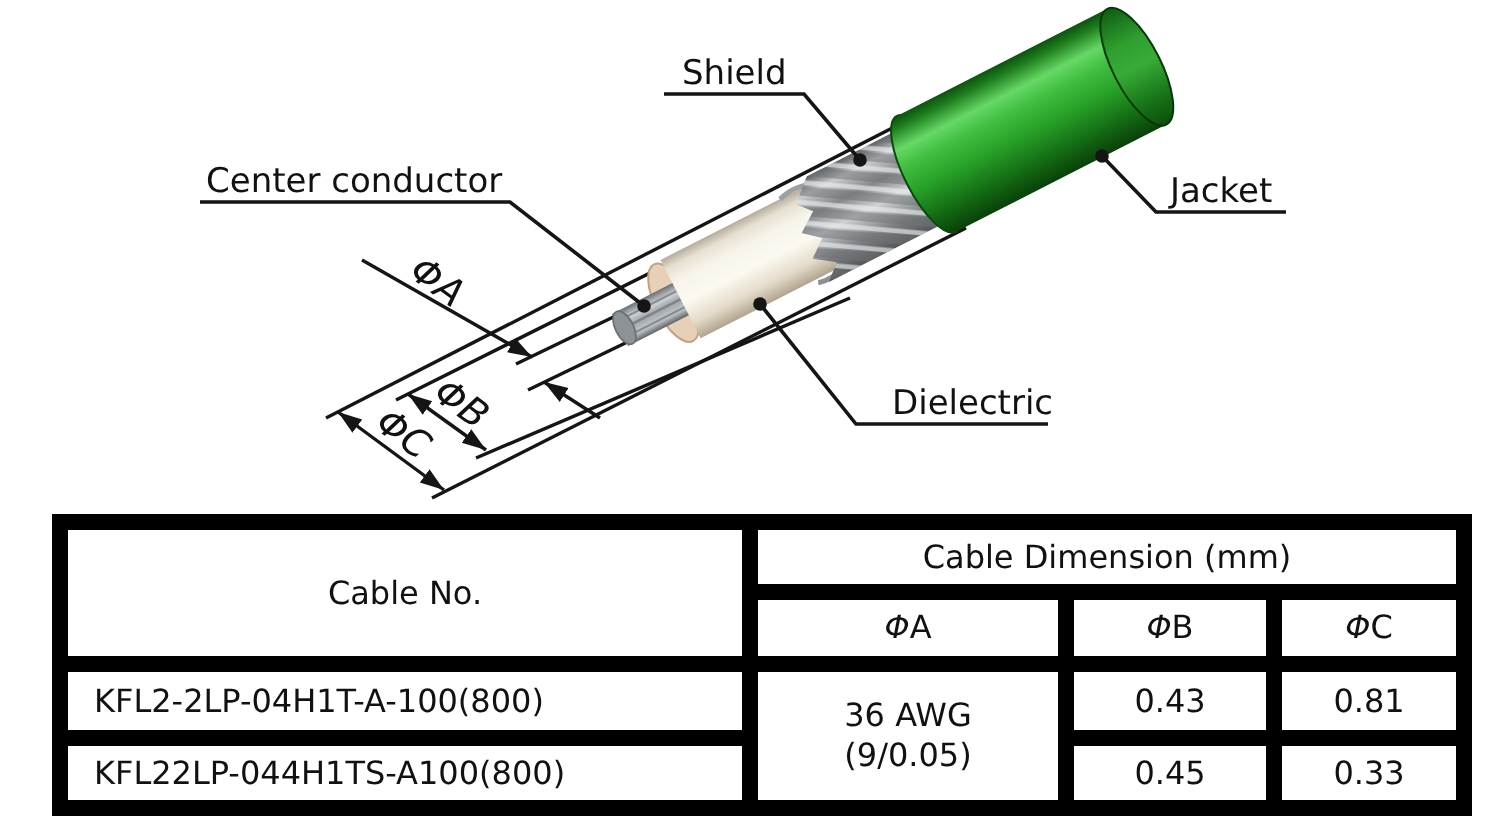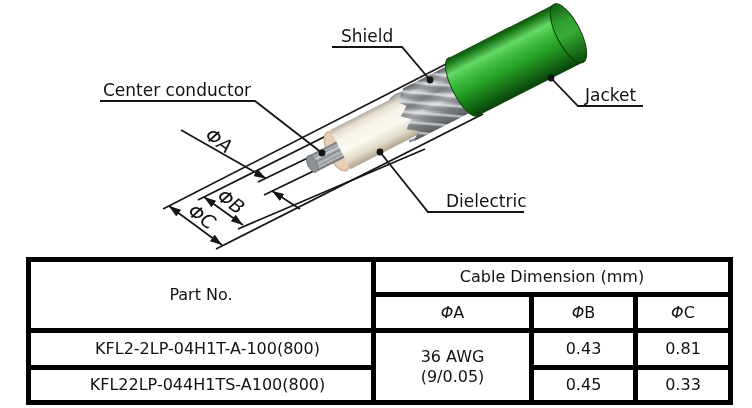--- a/index.html
+++ b/index.html
@@ -8,23 +8,23 @@
   .stage{position:absolute;left:0;top:1px;width:752px;height:408px;background:#ffffff;}
   svg{position:absolute;left:0;top:0;display:block;}
   svg text{font-family:"DejaVu Sans","Liberation Sans",sans-serif;fill:#111;}
   .part-label{font-size:17px;}
   .dim-label{font-size:19px;font-style:italic;}
   .diag-line{stroke:#151515;stroke-width:1.7;fill:none;}
   .leader{stroke:#151515;stroke-width:1.8;fill:none;}
   
   .spec-table{position:absolute;left:26px;top:256px;border-collapse:collapse;
               table-layout:fixed;background:#fff;}
-  .spec-table td{border:5px solid #000000;text-align:center;vertical-align:middle;
+  .spec-table td{border:8px solid #000000;text-align:center;vertical-align:middle;
                  font-size:16px;padding:0;line-height:1.25;}
-  .spec-table td.pn{text-align:center;padding-left:13px;}
+  .spec-table td.pn{text-align:left;padding-left:13px;}
   .spec-table td.phi::first-letter{font-style:italic;}
   tr.r-cdim{height:35px;} tr.r-phi{height:36px;} tr.r-d1{height:37px;} tr.r-d2{height:35px;}
   .awg-line{display:block;text-align:center;}
 </style>
 </head>
 <body>
 
 <div class="stage">
 
   <svg width="752" height="256" viewBox="0 0 752 256">
@@ -133,21 +133,21 @@
 
   <table class="spec-table">
     <colgroup>
       <col style="width:345px">
         <col style="width:158px">
         <col style="width:104px">
         <col style="width:95px">
     </colgroup>
     <tbody>
       <tr class="r-cdim">
-        <td rowspan="2">Part No.</td>
+        <td rowspan="2">Cable No.</td>
         <td colspan="3">Cable Dimension (mm)</td>
       </tr>
       <tr class="r-phi">
         <td class="phi">ΦA</td>
         <td class="phi">ΦB</td>
         <td class="phi">ΦC</td>
       </tr>
       <tr class="r-d1">
         <td class="pn">KFL2-2LP-04H1T-A-100(800)</td>
         <td rowspan="2">

